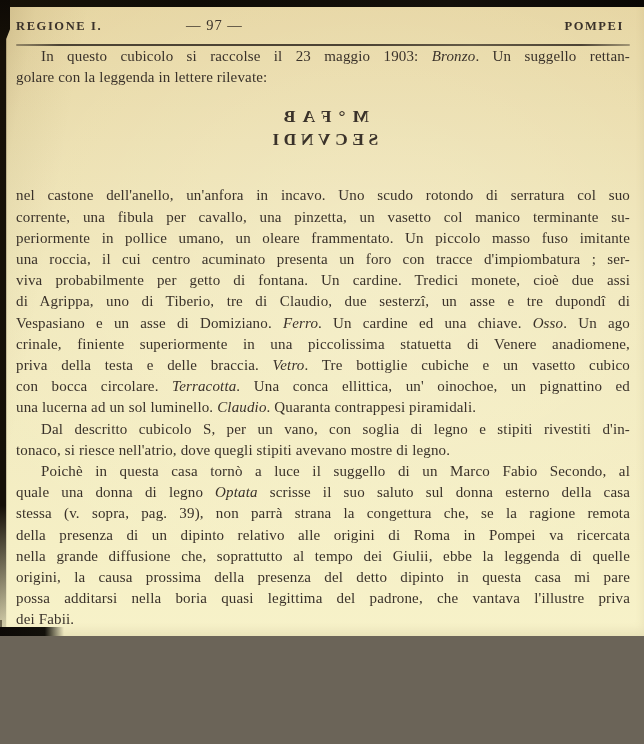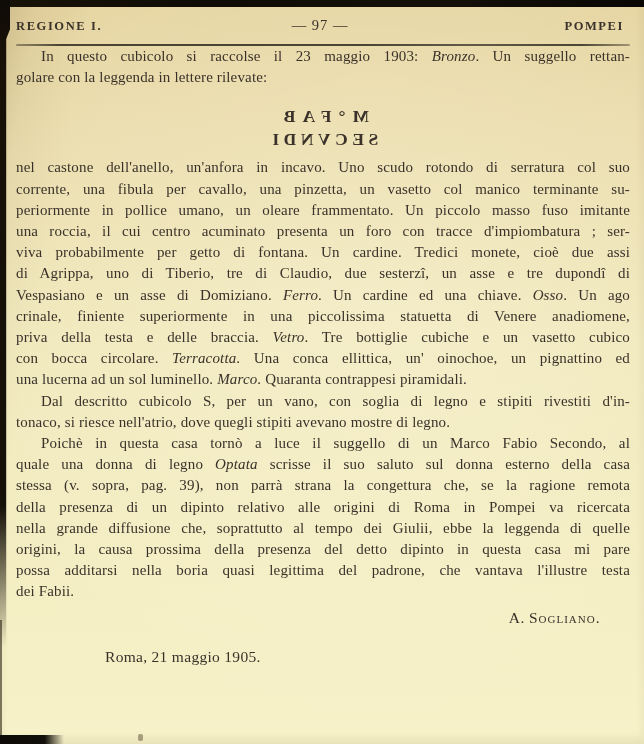--- a/index.html
+++ b/index.html
@@ -1,52 +1,52 @@
 <!DOCTYPE html>
 <html style="--paper-top: #e6d5a2; --paper-mid: #f0e7ba; --paper-bottom: #f7f2c9; --ink: #3a322a; --rule: #4c4334; --edge: #15100a;"><head>
 <meta charset="utf-8">
 <style>
   html,body { margin:0; padding:0; background:#6b6458; }
   .page {
-    position:relative; width:644px; height:744px; overflow:hidden;
+    position:relative; width:644px; height:636px; overflow:hidden;
     font-family:"Liberation Serif","DejaVu Serif",serif;
     color:var(--ink,#3a322a);
     background:
       radial-gradient(120% 90% at 58% 42%, rgba(255,255,238,0.28), rgba(255,255,238,0) 62%),
       linear-gradient(100deg, rgba(110,85,40,0.20) 0%, rgba(110,85,40,0.06) 5%, rgba(110,85,40,0) 12%),
       linear-gradient(180deg, var(--paper-top,#e6d5a2) 0%, var(--paper-mid,#f0e7ba) 45%, var(--paper-bottom,#f7f2c9) 100%);
     box-shadow: inset 0 -5px 10px rgba(120,100,55,0.12);
   }
   .content { position:absolute; inset:0; padding:13px 14px 0 16px; box-sizing:border-box; }
 
   
   .hdr { display:flex; align-items:baseline; padding-top:4px; }
   .h-left, .h-right { width:170px; font-weight:bold; font-size:12.5px; letter-spacing:1.6px; }
   .h-right { text-align:right; padding-right:6px; }
-  .h-center { flex:1; text-align:center; font-size:14.5px; letter-spacing:1px; }
+  .h-center { flex:1; text-align:left; font-size:14.5px; letter-spacing:1px; }
   .rule { height:2px; margin-top:10px;
     background:linear-gradient(90deg, rgba(76,67,52,.5), var(--rule,#4c4334) 7%, var(--rule,#4c4334) 56%, rgba(76,67,52,.85) 74%, var(--rule,#4c4334) 92%, rgba(76,67,52,.45));
     border-radius:1px; }
 
   
   .tline { font-size:15px; line-height:21.2px; letter-spacing:0.15px;
            text-align:justify; text-align-last:justify; overflow:hidden; }
   .tline.last { text-align:left; text-align-last:auto; }
   .tline.indent { text-indent:25px; }
   .it { font-style:italic; }
   .sc { font-variant:small-caps; letter-spacing:1px; }
 
   .para.intro { margin-top:0; }
 
   
   .seal { margin-top:17px; text-align:center; font-weight:bold; }
   .seal-line { transform:scaleX(-1); font-size:17.5px; line-height:23px; letter-spacing:7px; }
   .seal-line.l2 { letter-spacing:4.5px; }
 
-  .para.bodytext { margin-top:6px; }
+  .para.bodytext { margin-top:34px; }
 
   .signature { margin-top:4px; padding-right:30px; }
   .signature .tline { text-align:right; text-align-last:auto; font-size:15.5px; letter-spacing:0.4px; }
 
   .dateline { margin-top:20px; margin-left:89px; font-size:15.5px; letter-spacing:0.3px; }
 
   
   .edge { position:absolute; }
   .edge.top { top:0; left:0; right:0; height:7px;
     background:linear-gradient(90deg,#181308 0%,#0f0c06 30%,#14100a 70%,#090704 100%); }
@@ -88,30 +88,30 @@
         <div class="tline"><span>nel castone dell'anello, un'anfora in incavo. Uno scudo rotondo di serratura col suo</span></div>
         <div class="tline"><span>corrente, una fibula per cavallo, una pinzetta, un vasetto col manico terminante su-</span></div>
         <div class="tline"><span>periormente in pollice umano, un oleare frammentato. Un piccolo masso fuso imitante</span></div>
         <div class="tline"><span>una roccia, il cui centro acuminato presenta un foro con tracce d'impiombatura ; ser-</span></div>
         <div class="tline"><span>viva probabilmente per getto di fontana. Un cardine. Tredici monete, cioè due assi</span></div>
         <div class="tline"><span>di Agrippa, uno di Tiberio, tre di Claudio, due sesterzî, un asse e tre dupondî di</span></div>
         <div class="tline"><span>Vespasiano e un asse di Domiziano. </span><span class="it">Ferro</span><span>. Un cardine ed una chiave. </span><span class="it">Osso</span><span>. Un ago</span></div>
         <div class="tline"><span>crinale, finiente superiormente in una piccolissima statuetta di Venere anadiomene,</span></div>
         <div class="tline"><span>priva della testa e delle braccia. </span><span class="it">Vetro</span><span>. Tre bottiglie cubiche e un vasetto cubico</span></div>
         <div class="tline"><span>con bocca circolare. </span><span class="it">Terracotta</span><span>. Una conca ellittica, un' oinochoe, un pignattino ed</span></div>
-        <div class="tline last"><span>una lucerna ad un sol luminello. </span><span class="it">Marco</span><span>. Quaranta contrappesi piramidali.</span></div>
+        <div class="tline last"><span>una lucerna ad un sol luminello. </span><span class="it">Claudio</span><span>. Quaranta contrappesi piramidali.</span></div>
         <div class="tline indent"><span>Dal descritto cubicolo S, per un vano, con soglia di legno e stipiti rivestiti d'in-</span></div>
         <div class="tline last"><span>tonaco, si riesce nell'atrio, dove quegli stipiti avevano mostre di legno.</span></div>
         <div class="tline indent"><span>Poichè in questa casa tornò a luce il suggello di un Marco Fabio Secondo, al</span></div>
         <div class="tline"><span>quale una donna di legno </span><span class="it">Optata</span><span> scrisse il suo saluto sul donna esterno della casa</span></div>
         <div class="tline"><span>stessa (v. sopra, pag. 39), non parrà strana la congettura che, se la ragione remota</span></div>
         <div class="tline"><span>della presenza di un dipinto relativo alle origini di Roma in Pompei va ricercata</span></div>
         <div class="tline"><span>nella grande diffusione che, soprattutto al tempo dei Giulii, ebbe la leggenda di quelle</span></div>
         <div class="tline"><span>origini, la causa prossima della presenza del detto dipinto in questa casa mi pare</span></div>
-        <div class="tline"><span>possa additarsi nella boria quasi legittima del padrone, che vantava l'illustre testa</span></div>
+        <div class="tline"><span>possa additarsi nella boria quasi legittima del padrone, che vantava l'illustre priva</span></div>
         <div class="tline last"><span>dei Fabii.</span></div>
       </div>
 
     <div class="signature">
         <div class="tline last"><span>A. </span><span class="sc">Sogliano</span><span>.</span></div>
       </div>
 
     <div class="dateline">Roma, 21 maggio 1905.</div>
 
   </div>

